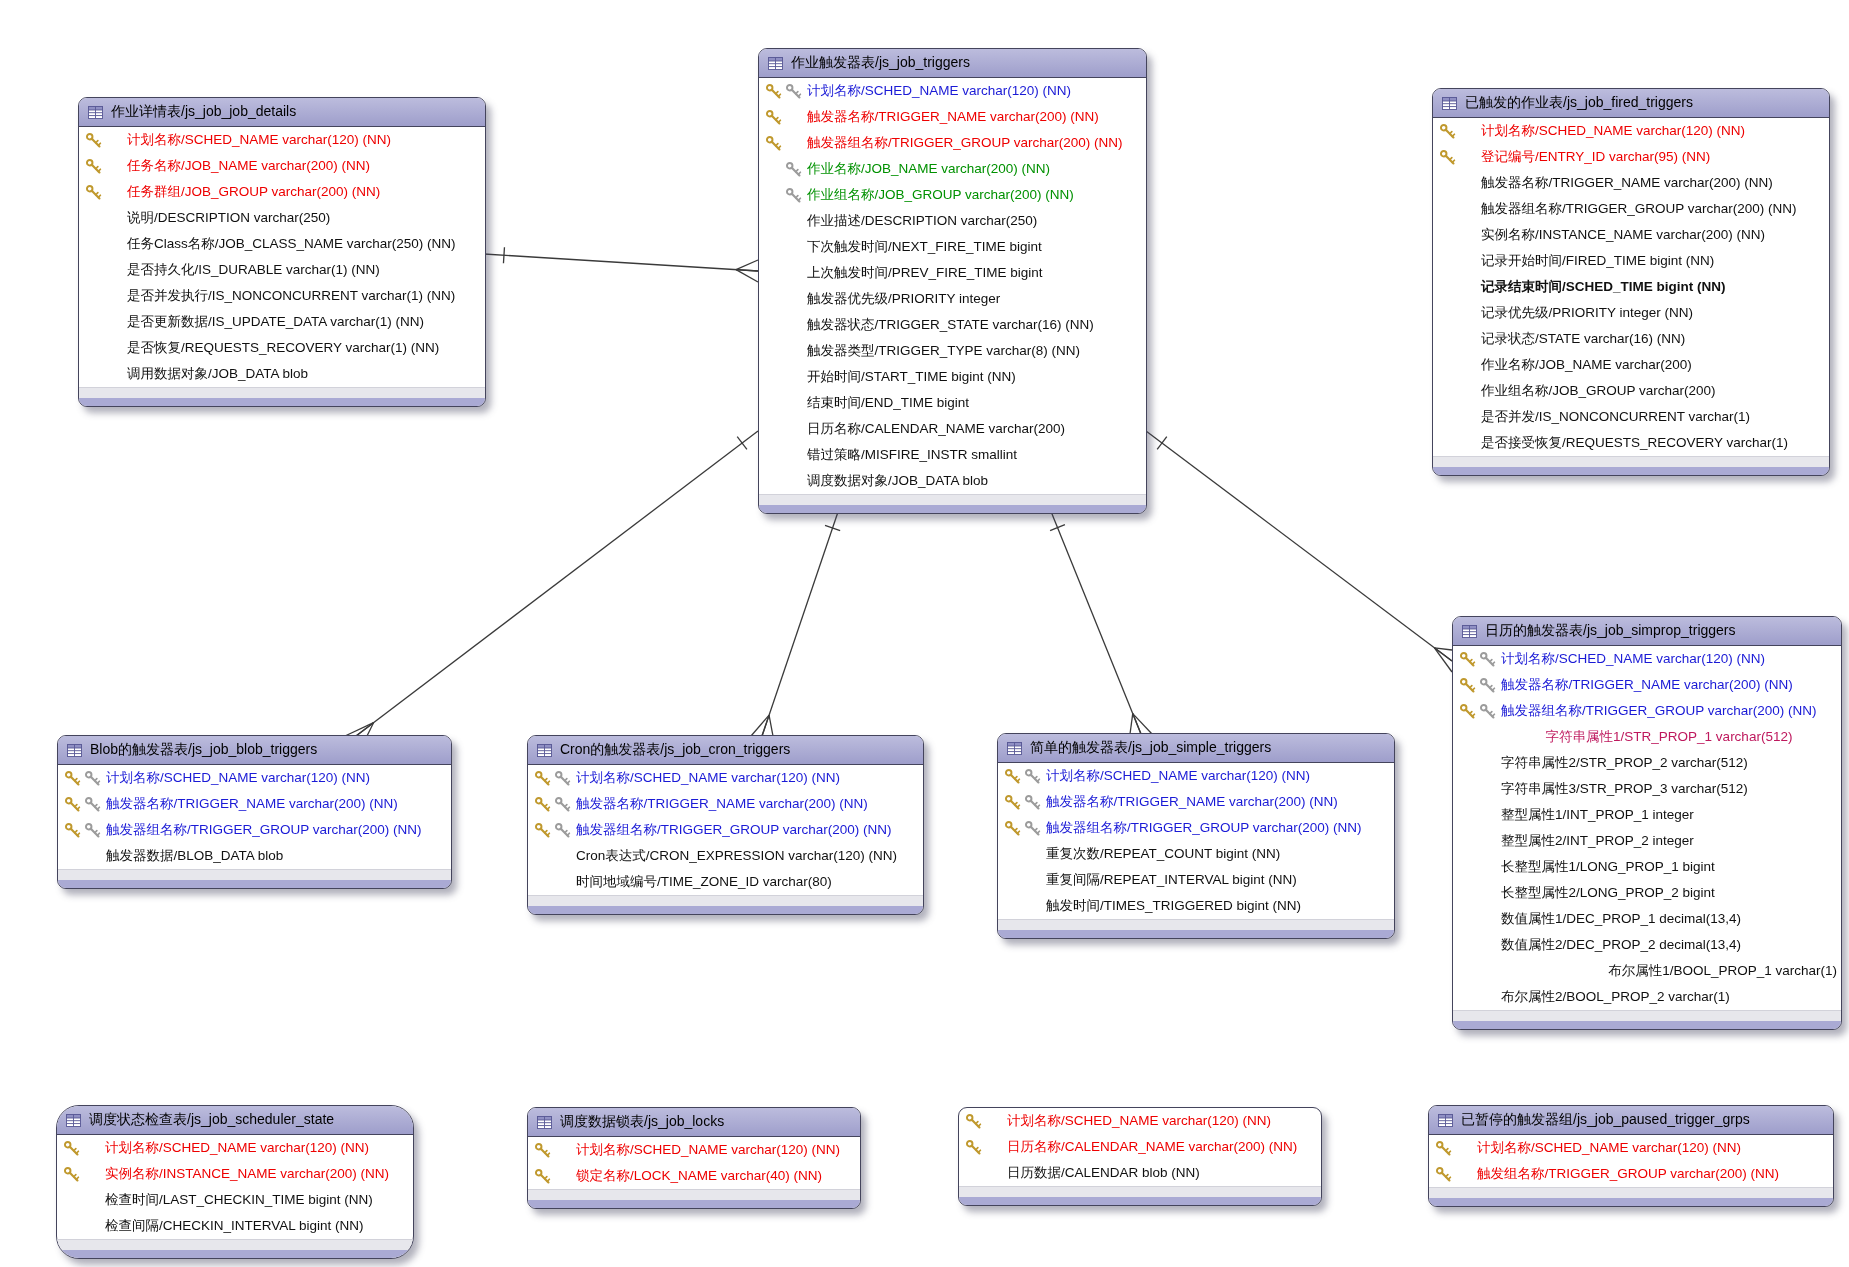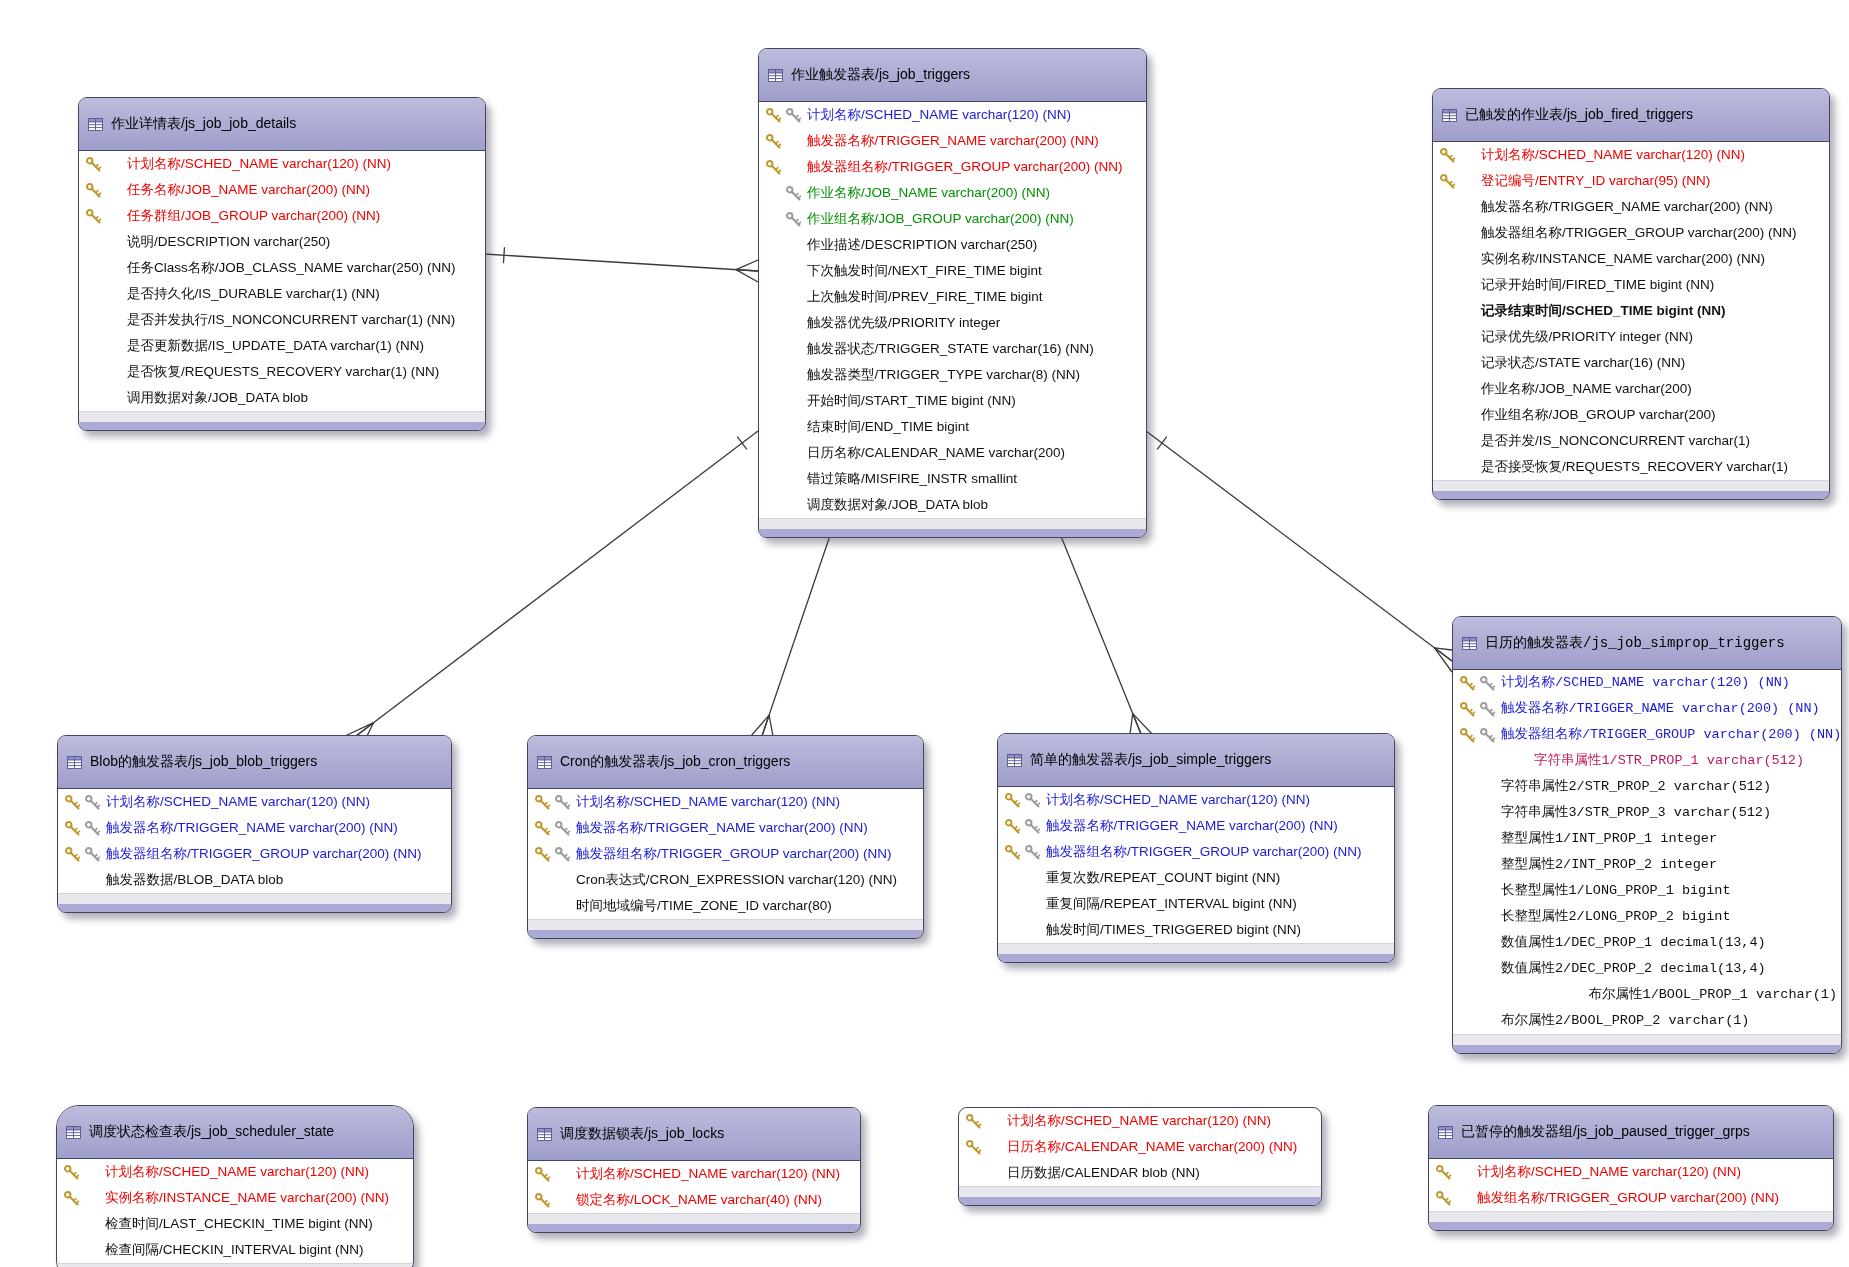--- a/index.html
+++ b/index.html
@@ -1,21 +1,21 @@
 <!DOCTYPE html>
 <html><head>
 <meta charset="utf-8">
 <style>
   html,body{margin:0;padding:0;background:#ffffff;font-family:"Liberation Sans","DejaVu Sans",sans-serif;}
   #er-canvas{position:relative;width:1849px;height:1267px;background:#ffffff;overflow:hidden;}
   #rel-svg{position:absolute;left:0;top:0;z-index:1;}
   .tbl{position:absolute;background:#ffffff;border:1.4px solid #44445c;border-radius:9px;
        box-shadow:5px 6px 7px rgba(70,70,95,.42);overflow:hidden;z-index:2;}
   .hd{height:28px;background:linear-gradient(#bcbcdd,#9e9ecb);border-bottom:1.3px solid #44445c;
-      display:flex;align-items:center;gap:8px;padding:12px 9px;font-size:14px;color:#000;}
+      display:flex;align-items:center;gap:8px;padding:0 9px;font-size:14px;color:#000;}
   .hd .ttl{white-space:nowrap;overflow:hidden;}
   .row{position:relative;height:26px;line-height:26px;font-size:13.5px;white-space:nowrap;}
   .row svg.key{position:absolute;top:4.5px;}
   .lbl{display:block;padding-left:48px;padding-right:4px;overflow:hidden;}
   .ft{height:10px;background:#e7e7ec;border-top:1px solid #d2d2da;}
   .fb{height:8px;background:#aaaad4;}
 </style>
 </head>
 <body>
 
@@ -275,21 +275,21 @@
       </div>
       <div class="row">
         <span class="lbl" style="color: rgb(16, 16, 16);">是否并发/IS_NONCONCURRENT varchar(1)</span>
       </div>
       <div class="row">
         <span class="lbl" style="color: rgb(16, 16, 16);">是否接受恢复/REQUESTS_RECOVERY varchar(1)</span>
       </div>
       <div class="ft"></div>
       <div class="fb"></div>
     </div>
-    <div class="tbl" style="left: 1452px; top: 616px; width: 388px; font-family: Liberation Mono, monospace;">
+    <div class="tbl" style="left: 1452px; top: 616px; width: 388px;">
       <div class="hd">
         <svg width="15" height="13" viewBox="0 0 16 14">
           <rect x="0.5" y="0.5" width="15" height="13" fill="#ffffff" stroke="#5a5a96"></rect>
           <rect x="0.5" y="0.5" width="15" height="3.8" fill="#9090c4" stroke="#5a5a96"></rect>
           <line x1="8" y1="0.5" x2="8" y2="13.5" stroke="#5a5a96"></line>
           <line x1="0.5" y1="7.2" x2="15.5" y2="7.2" stroke="#5a5a96"></line>
           <line x1="0.5" y1="10.3" x2="15.5" y2="10.3" stroke="#5a5a96"></line>
         </svg>
         <span class="ttl">日历的触发器表/js_job_simprop_triggers</span>
       </div>

